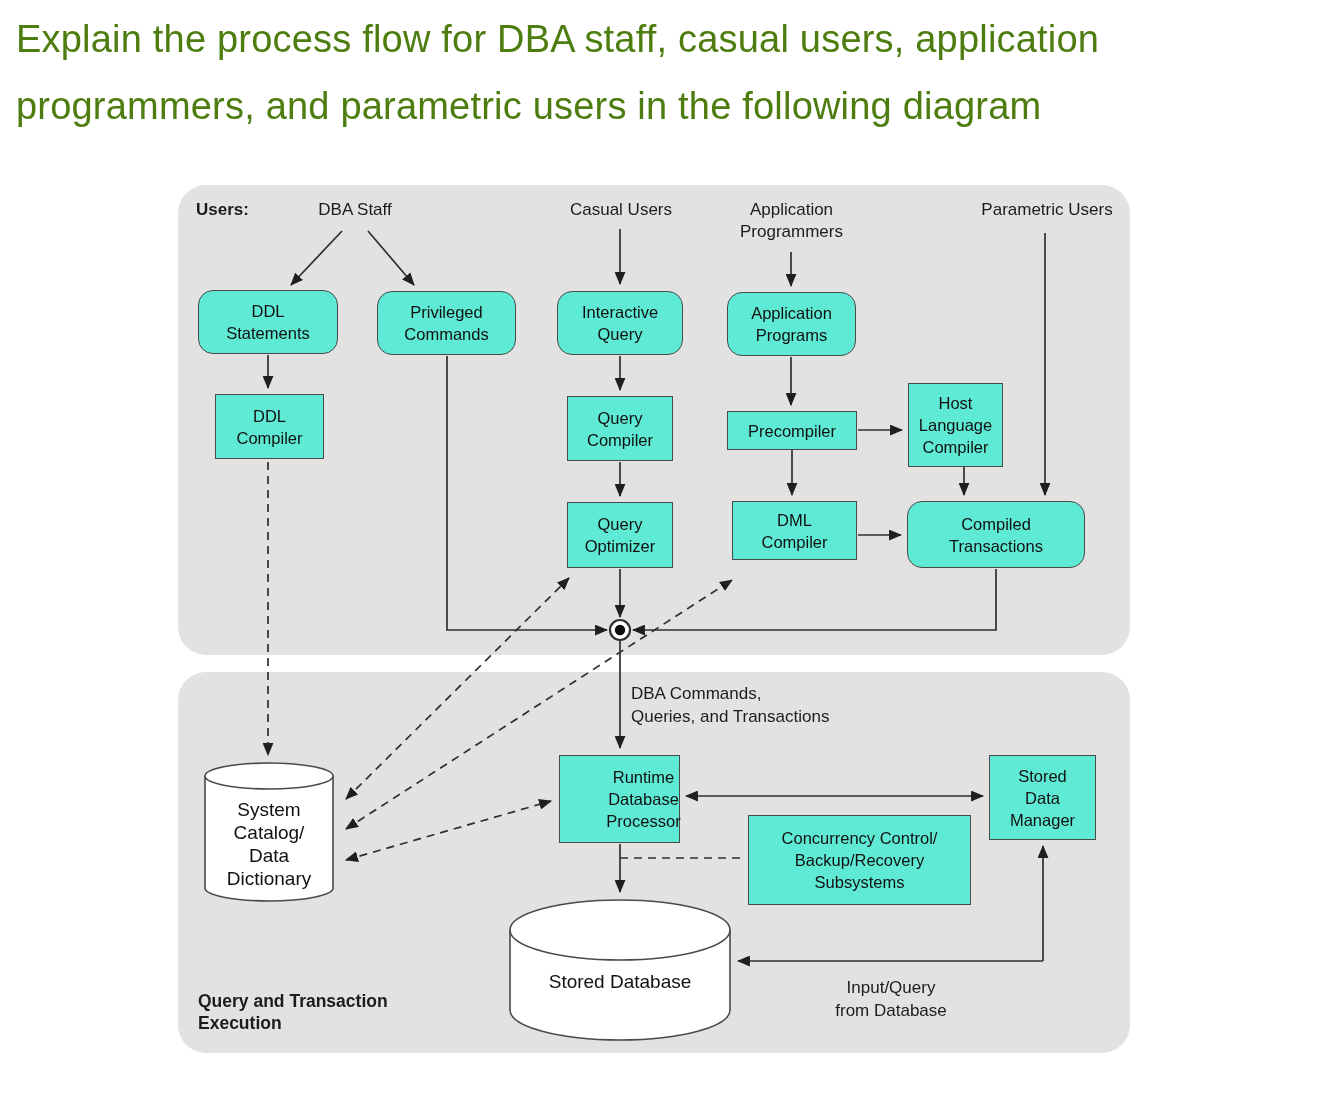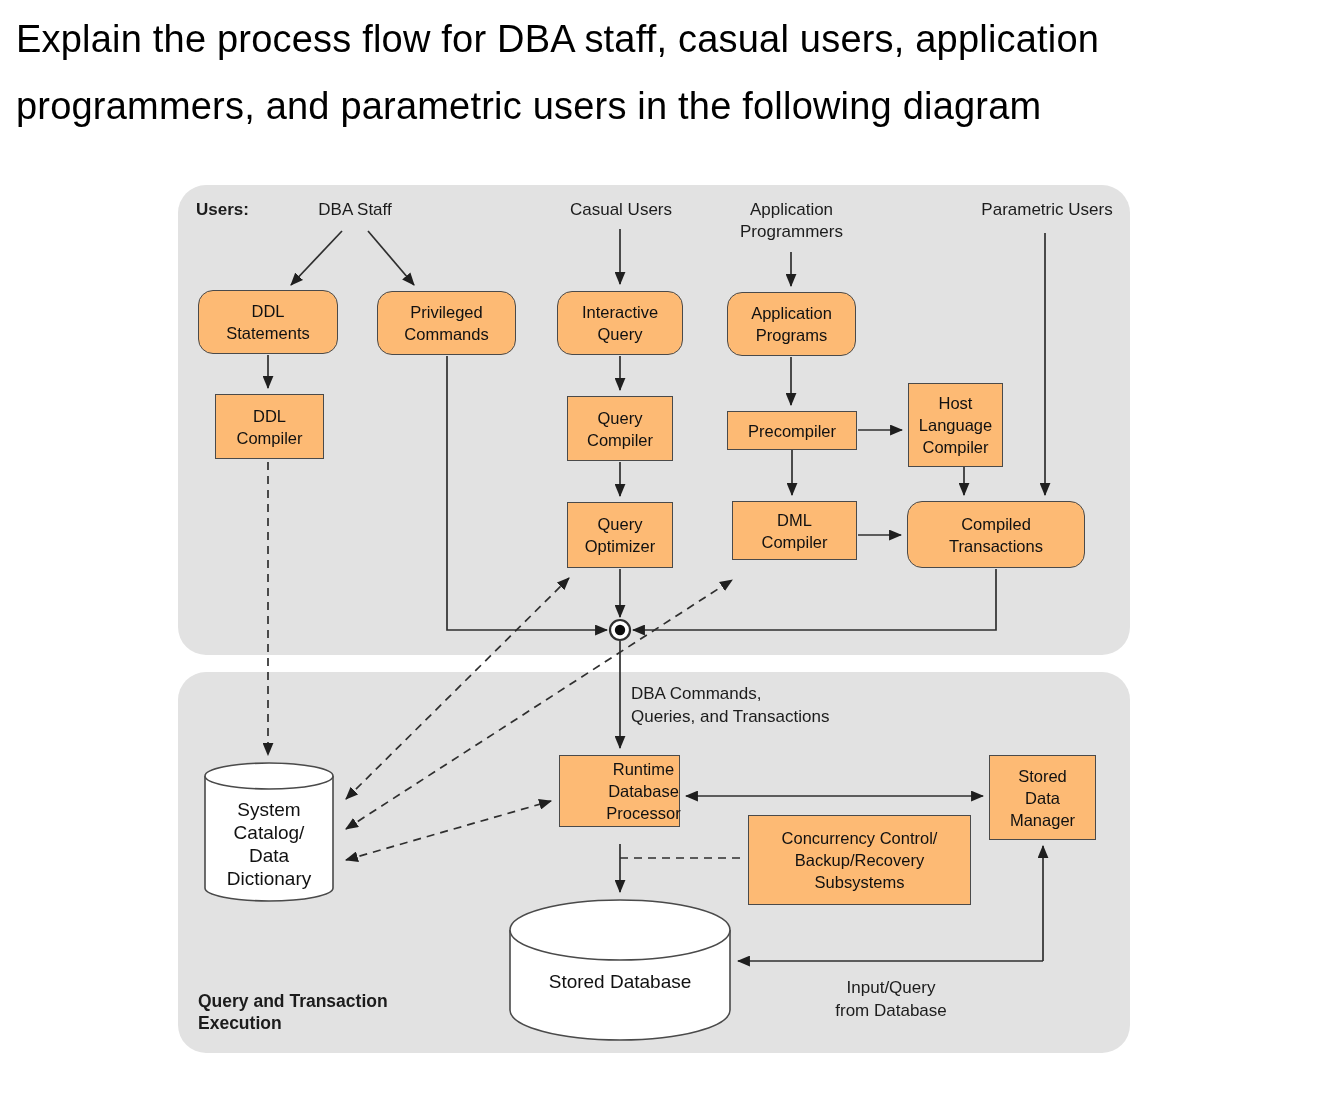--- a/index.html
+++ b/index.html
@@ -1,33 +1,33 @@
 <!DOCTYPE html>
 <html><head>
 <meta charset="utf-8">
 <style>
   * { margin:0; padding:0; box-sizing:border-box; }
   body { background:#ffffff; font-family:"Liberation Sans", sans-serif; }
   .page { position:relative; width:1324px; height:1110px; background:#fff; overflow:hidden; }
   .heading {
     position:absolute; left:16px; top:6px; width:1295px;
-    font-size:38px; line-height:67px; color:#000000; font-weight:400;
+    font-size:38px; line-height:67px; color:#4d7c0f; font-weight:400;
     letter-spacing:0.2px;
   }
   .panel { position:absolute; left:178px; width:952px; background:#e2e2e2; border-radius:28px; }
   .panel1 { top:185px; height:470px; }
   .panel2 { top:672px; height:381px; }
   svg.wires { position:absolute; left:0; top:0; width:1324px; height:1110px; pointer-events:none; }
   .lbl {
     position:absolute; font-size:17px; color:#1c1c1c; line-height:22px;
     white-space:pre-line; text-align:center;
   }
   .bold { font-weight:bold; }
   .node {
-    position:absolute; background:#fdba74; border:1.6px solid #4a4a4a;
+    position:absolute; background:#5eead4; border:1.6px solid #4a4a4a;
     display:flex; align-items:center; justify-content:center; text-align:center;
     font-size:16.5px; line-height:22px; color:#111; white-space:pre-line;
   }
   .round { border-radius:15px; }
   .cyl-text {
     position:absolute; text-align:center; font-size:19px; color:#111;
     white-space:pre-line;
   }
   .note { position:absolute; font-size:17px; color:#1c1c1c; white-space:pre-line; line-height:23px; }
 </style>
@@ -116,21 +116,21 @@
   <div class="node" style="left:727px; top:411px; width:130px; height:39px;">Precompiler</div>
   <div class="node" style="left:908px; top:383px; width:95px; height:84px;">Host
 Language
 Compiler</div>
   <div class="node" style="left:567px; top:502px; width:106px; height:66px;">Query
 Optimizer</div>
   <div class="node" style="left:732px; top:501px; width:125px; height:59px;">DML
 Compiler</div>
   <div class="node round" style="left:907px; top:501px; width:178px; height:67px;">Compiled
 Transactions</div>
-  <div class="node" style="left:559px; top:755px; width:121px; height:72px;padding-left:48px;">Runtime
+  <div class="node" style="left:559px; top:755px; width:121px; height:88px;padding-left:48px;">Runtime
 Database
 Processor</div>
   <div class="node" style="left:989px; top:755px; width:107px; height:85px;">Stored
 Data
 Manager</div>
   <div class="node" style="left:748px; top:815px; width:223px; height:90px;">Concurrency Control/
 Backup/Recovery
 Subsystems</div>
 
   <div class="cyl-text" style="left:207px; top:798px; width:124px; line-height:23px;">System

